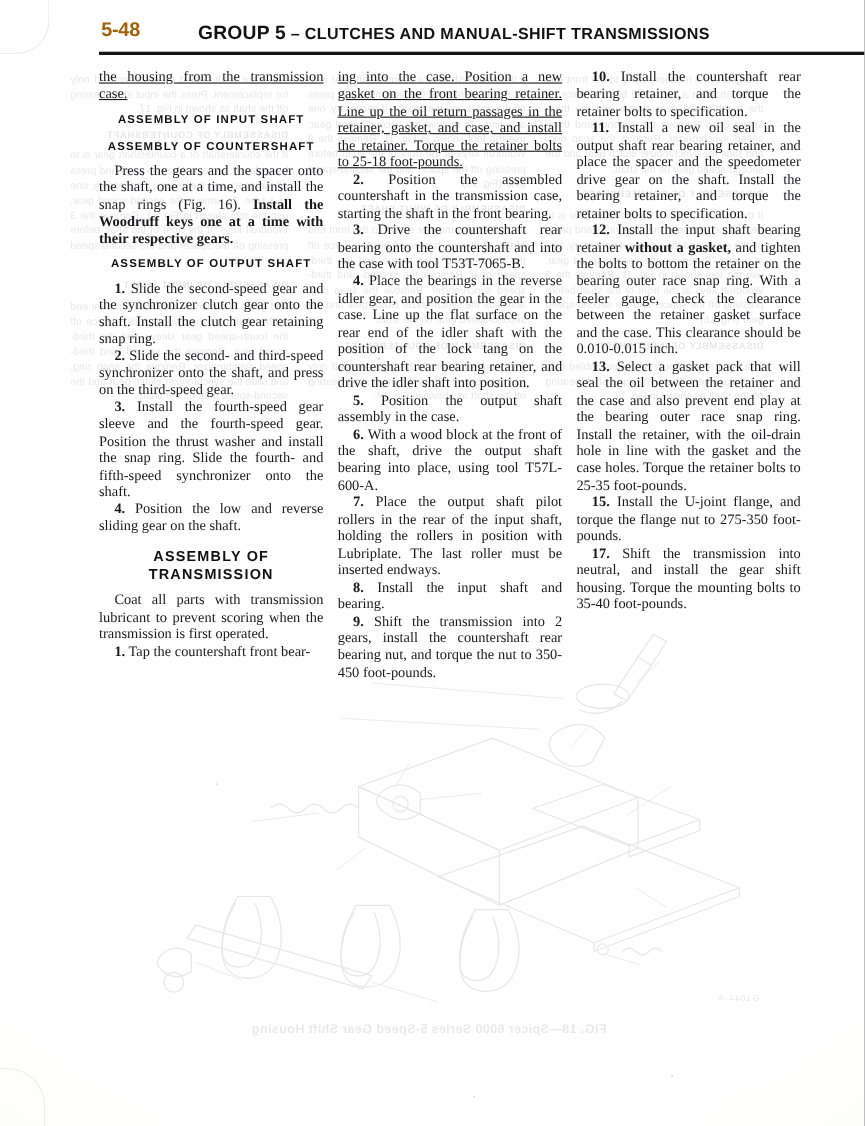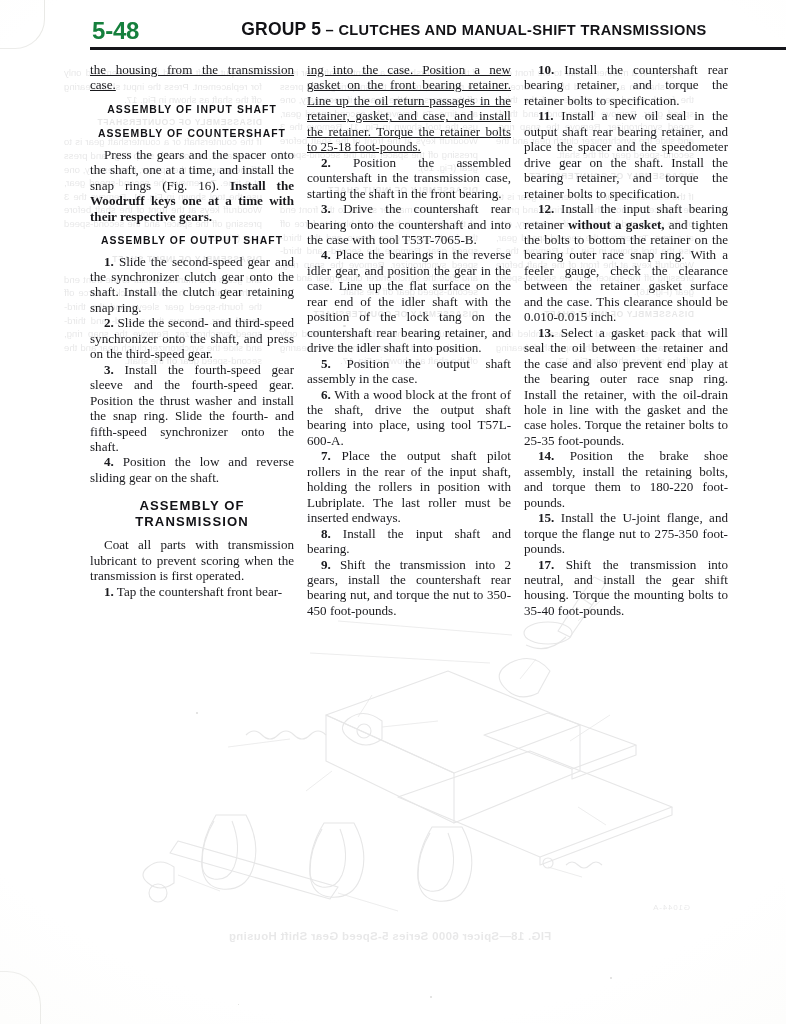--- a/index.html
+++ b/index.html
@@ -111,33 +111,33 @@
     position: absolute;
     left: 0; right: 0;
     top: 17px;
     height: 34px;
   }
   .folio {
     position: absolute;
     left: 92px;
     top: 0px;
     font-family: "Liberation Sans", sans-serif;
-    font-size: 24px;
+    font-size: 18px;
     letter-spacing: -0.2px;
-    color: #15803d;
+    color: #a16207;
   }
   .folio b { font-weight: 700; }
   .folio .suffix { font-weight: 600; }
 
   .head-title {
     position: absolute;
     left: 180px;
     right: 18px;
     top: 2px;
-    text-align: center;
+    text-align: left;
     font-family: "Liberation Sans", sans-serif;
     color: #121216;
     white-space: nowrap;
   }
   .head-title .grp {
     font-weight: 700;
     font-size: 17.5px;
     letter-spacing: .2px;
   }
   .head-title .rest {
@@ -342,21 +342,20 @@
         <p><span class="num">6.</span><span> With a wood block at the front of the shaft, drive the output shaft bearing into place, using tool T57L-600-A.</span></p>
         <p><span class="num">7.</span><span> Place the output shaft pilot rollers in the rear of the input shaft, holding the rollers in position with Lubriplate. The last roller must be inserted endways.</span></p>
         <p><span class="num">8.</span><span> Install the input shaft and bearing.</span></p>
         <p><span class="num">9.</span><span> Shift the transmission into 2 gears, install the countershaft rear bearing nut, and torque the nut to 350-450 foot-pounds.</span></p>
       </div>
     <div class="col col-3">
         <p><span class="num">10.</span><span> Install the countershaft rear bearing retainer, and torque the retainer bolts to specification.</span></p>
         <p><span class="num">11.</span><span> Install a new oil seal in the output shaft rear bearing retainer, and place the spacer and the speedometer drive gear on the shaft. Install the bearing retainer, and torque the retainer bolts to specification.</span></p>
         <p><span class="num">12.</span><span> Install the input shaft bearing retainer </span><b>without a gasket,</b><span> and tighten the bolts to bottom the retainer on the bearing outer race snap ring. With a feeler gauge, check the clearance between the retainer gasket surface and the case. This clearance should be 0.010-0.015 inch.</span></p>
         <p><span class="num">13.</span><span> Select a gasket pack that will seal the oil between the retainer and the case and also prevent end play at the bearing outer race snap ring. Install the retainer, with the oil-drain hole in line with the gasket and the case holes. Torque the retainer bolts to 25-35 foot-pounds.</span></p>
-        <p><span class="num">14.</span><span> Position the brake shoe assembly, install the retaining bolts, and torque them to 180-220 foot-pounds.</span></p>
         <p><span class="num">15.</span><span> Install the U-joint flange, and torque the flange nut to 275-350 foot-pounds.</span></p>
         <p><span class="num">17.</span><span> Shift the transmission into neutral, and install the gear shift housing. Torque the mounting bolts to 35-40 foot-pounds.</span></p>
       </div>
   </div>
 
   <div class="speck" style="left:343px;top:325px;width:3px;height:2px;"></div>
   <div class="speck" style="left:196px;top:712px;width:2px;height:2px;"></div>
   <div class="speck" style="left:430px;top:996px;width:2px;height:2px;"></div>
   <div class="speck" style="left:610px;top:977px;width:2px;height:2px;"></div>
   <div class="speck" style="left:238px;top:1004px;width:1px;height:1px;"></div>

